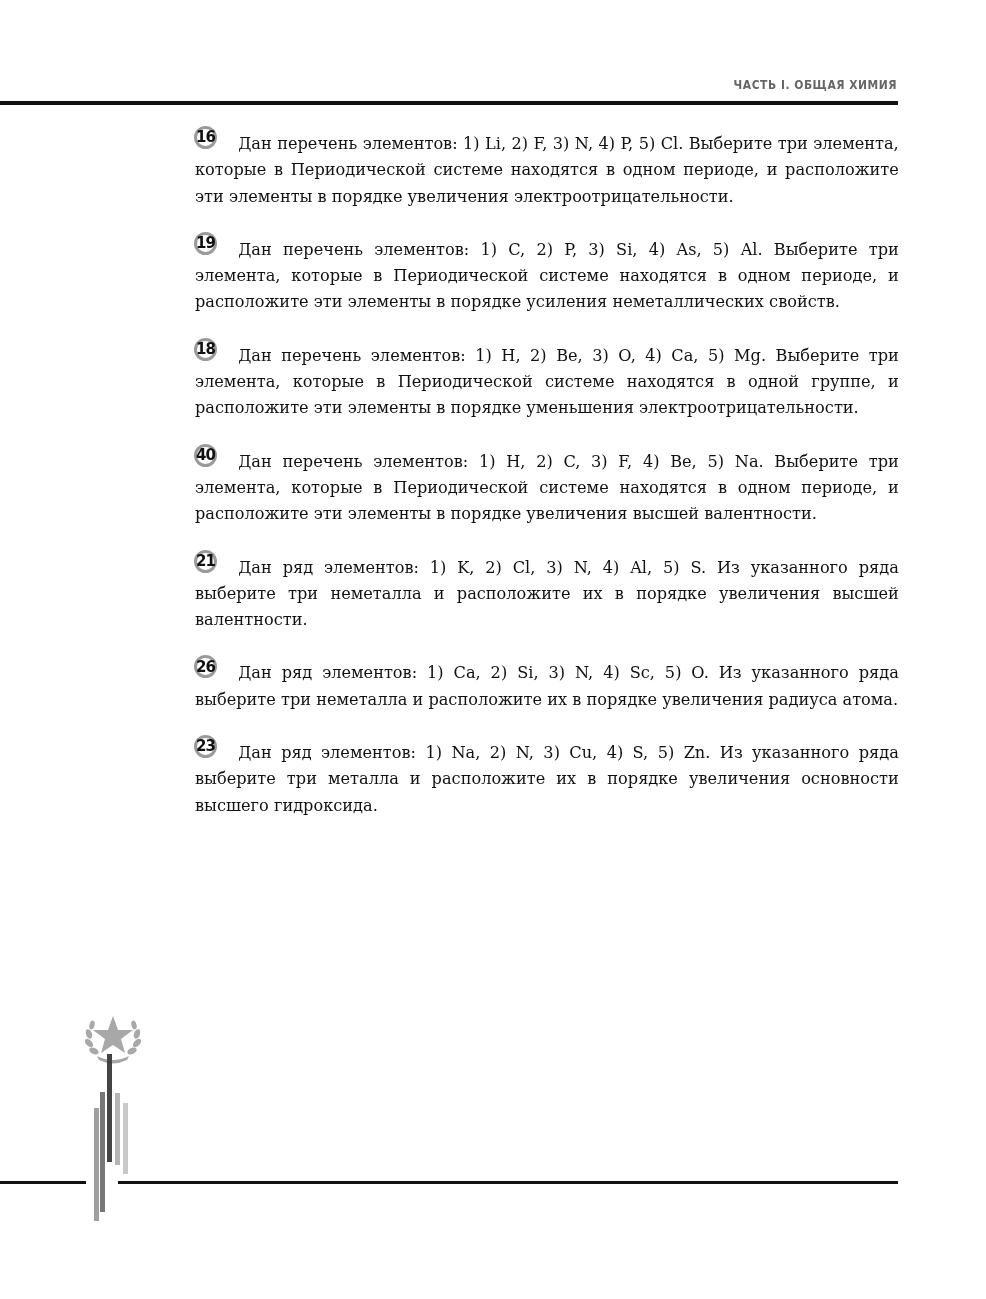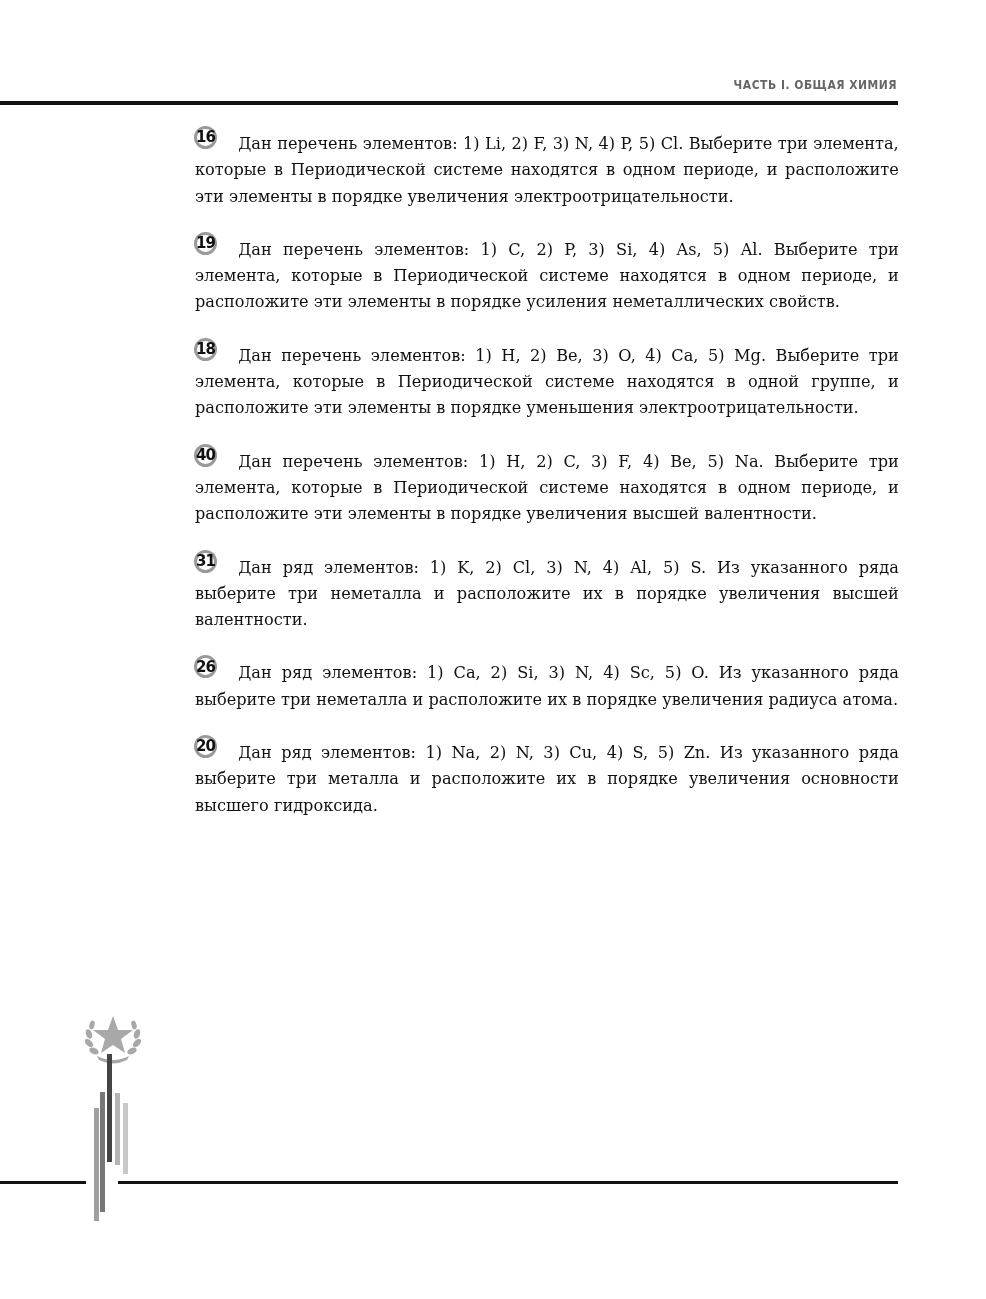--- a/index.html
+++ b/index.html
@@ -32,29 +32,29 @@
   </div>
   <div class="task">
     <span class="badge">18</span>
     <span class="task-text">Дан перечень элементов: 1) H, 2) Be, 3) O, 4) Ca, 5) Mg. Выберите три элемента, которые в Периодической системе находятся в одной группе, и расположите эти элементы в порядке уменьшения электроотрицательности.</span>
   </div>
   <div class="task">
     <span class="badge">40</span>
     <span class="task-text">Дан перечень элементов: 1) H, 2) C, 3) F, 4) Be, 5) Na. Выберите три элемента, которые в Периодической системе находятся в одном периоде, и расположите эти элементы в порядке увеличения высшей валентности.</span>
   </div>
   <div class="task">
-    <span class="badge">31</span>
+    <span class="badge">21</span>
     <span class="task-text">Дан ряд элементов: 1) K, 2) Cl, 3) N, 4) Al, 5) S. Из указанного ряда выберите три неметалла и расположите их в порядке увеличения высшей валентности.</span>
   </div>
   <div class="task">
     <span class="badge">26</span>
     <span class="task-text">Дан ряд элементов: 1) Ca, 2) Si, 3) N, 4) Sc, 5) O. Из указанного ряда выберите три неметалла и расположите их в порядке увеличения радиуса атома.</span>
   </div>
   <div class="task">
-    <span class="badge">20</span>
+    <span class="badge">23</span>
     <span class="task-text">Дан ряд элементов: 1) Na, 2) N, 3) Cu, 4) S, 5) Zn. Из указанного ряда выберите три металла и расположите их в порядке увеличения основности высшего гидроксида.</span>
   </div>
 </div>
 
 <svg class="emblem" viewBox="0 0 60 60">
   <g fill="#a8a8a8">
     <polygon points="30,6 35,20 50,20 38,29 42,43 30,35 18,43 22,29 10,20 25,20"></polygon>
     <g>
       <ellipse cx="6" cy="24" rx="3" ry="5" transform="rotate(-20 6 24)"></ellipse>
       <ellipse cx="6" cy="33" rx="3" ry="5" transform="rotate(-45 6 33)"></ellipse>

